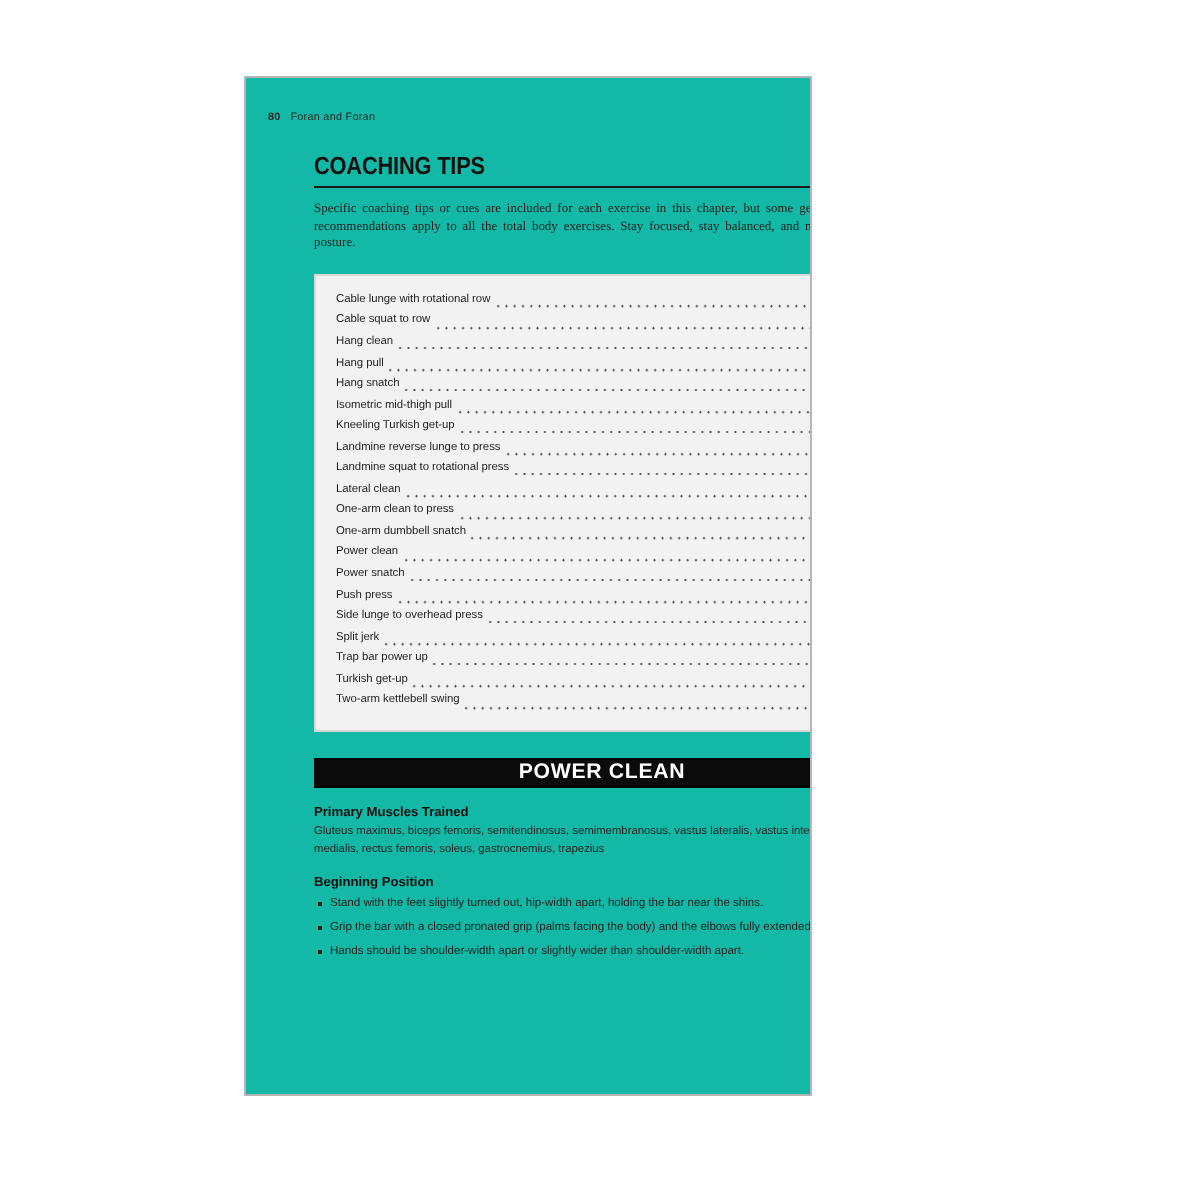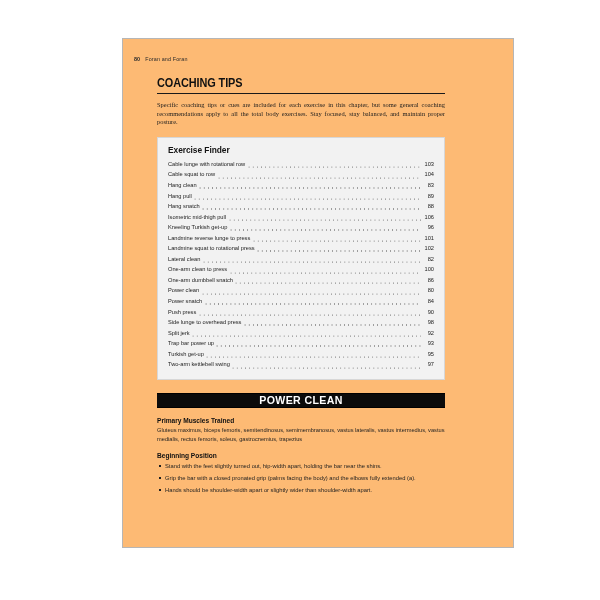--- a/index.html
+++ b/index.html
@@ -13,23 +13,23 @@
   body {
     font-family: "Liberation Sans", sans-serif;
     -webkit-font-smoothing: antialiased;
   }
 
   
   .page {
     position: absolute;
     left: 122px;
     top: 38px;
-    width: 392px;
+    width: 284px;
     height: 510px;
-    background: #fdba74;
+    background: #14b8a6;
     border: 1px solid #b6b6b6;
     box-sizing: border-box;
     overflow: hidden;
   }
 
   .page-inner {
     position: absolute;
     left: 0;
     top: 0;
     width: 353px;
@@ -214,21 +214,20 @@
     </div>
 
     <div class="col">
 
       <div class="sect-head">COACHING TIPS</div>
       <div class="sect-rule"></div>
 
       <div class="intro">Specific coaching tips or cues are included for each exercise in this chapter, but some general coaching recommendations apply to all the total body exercises. Stay focused, stay balanced, and maintain proper posture.</div>
 
       <div class="finder">
-        <div class="finder-title">Exercise Finder</div>
         <ul class="finder-list" id="finder-list">
             <li class="fi">
               <span class="fi-name">Cable lunge with rotational row</span>
               <span class="fi-dots"></span>
               <span class="fi-pg">103</span>
             </li>
             <li class="fi">
               <span class="fi-name">Cable squat to row</span>
               <span class="fi-dots"></span>
               <span class="fi-pg">104</span>

